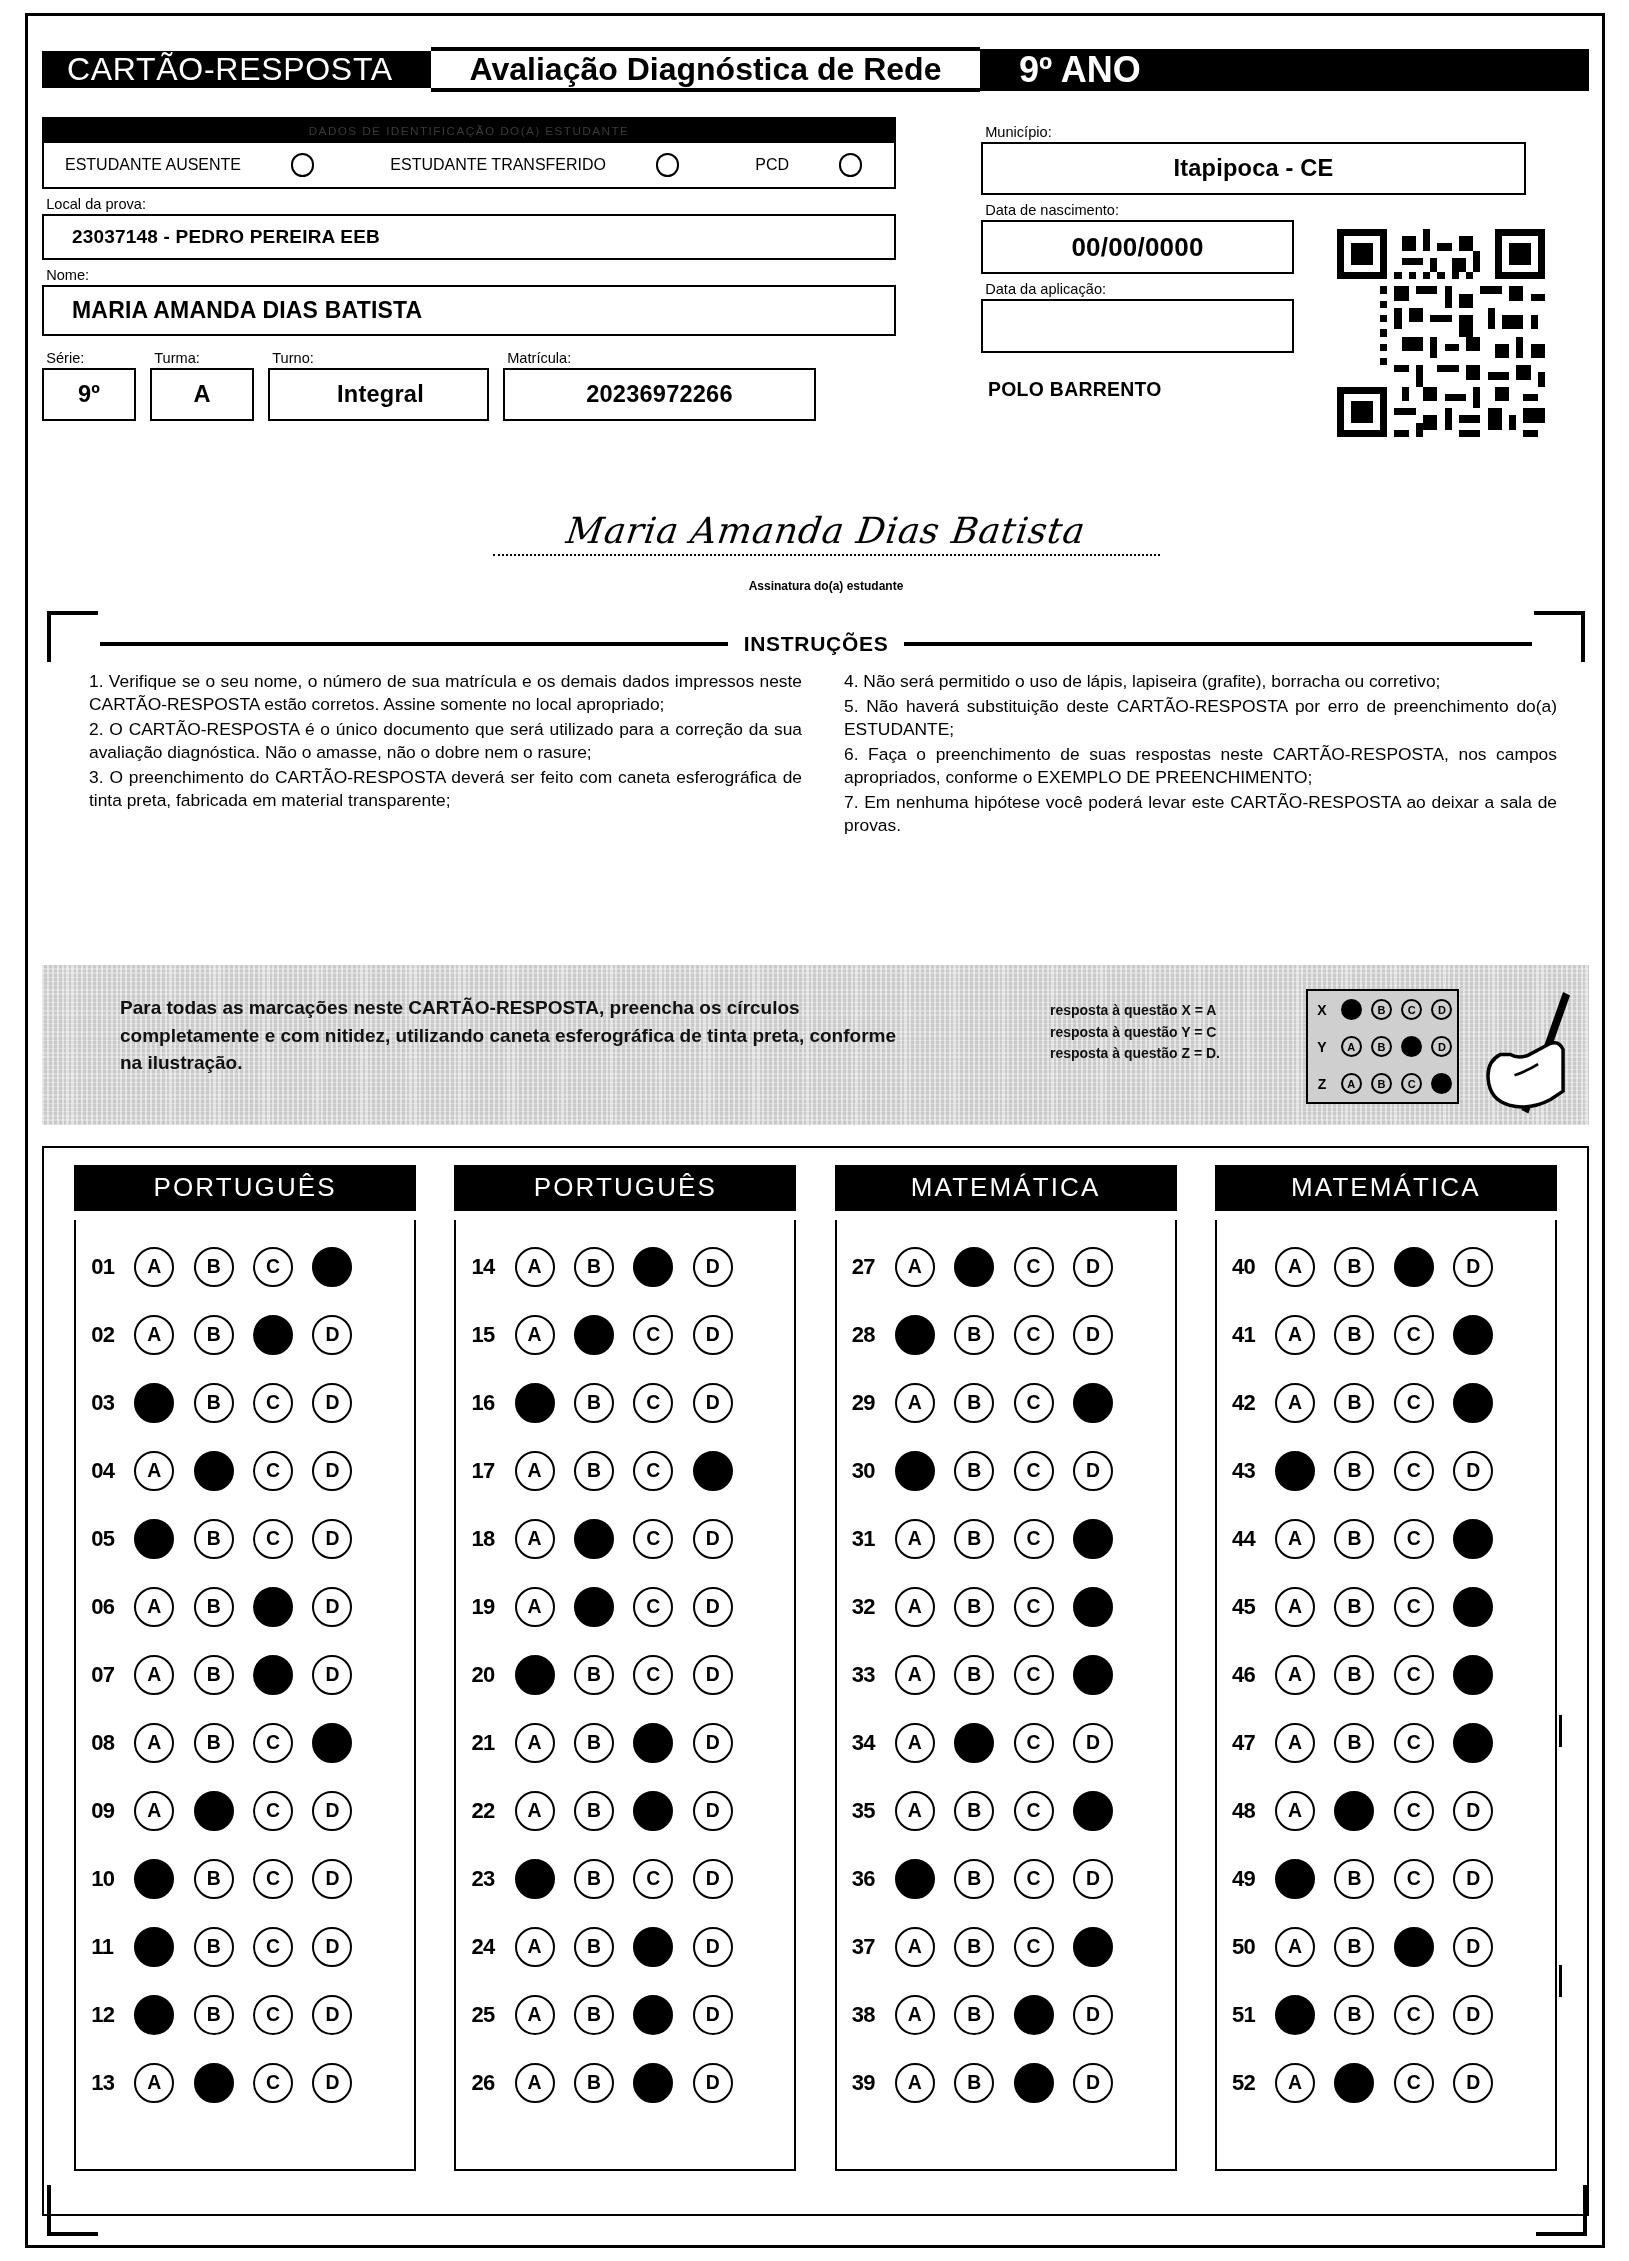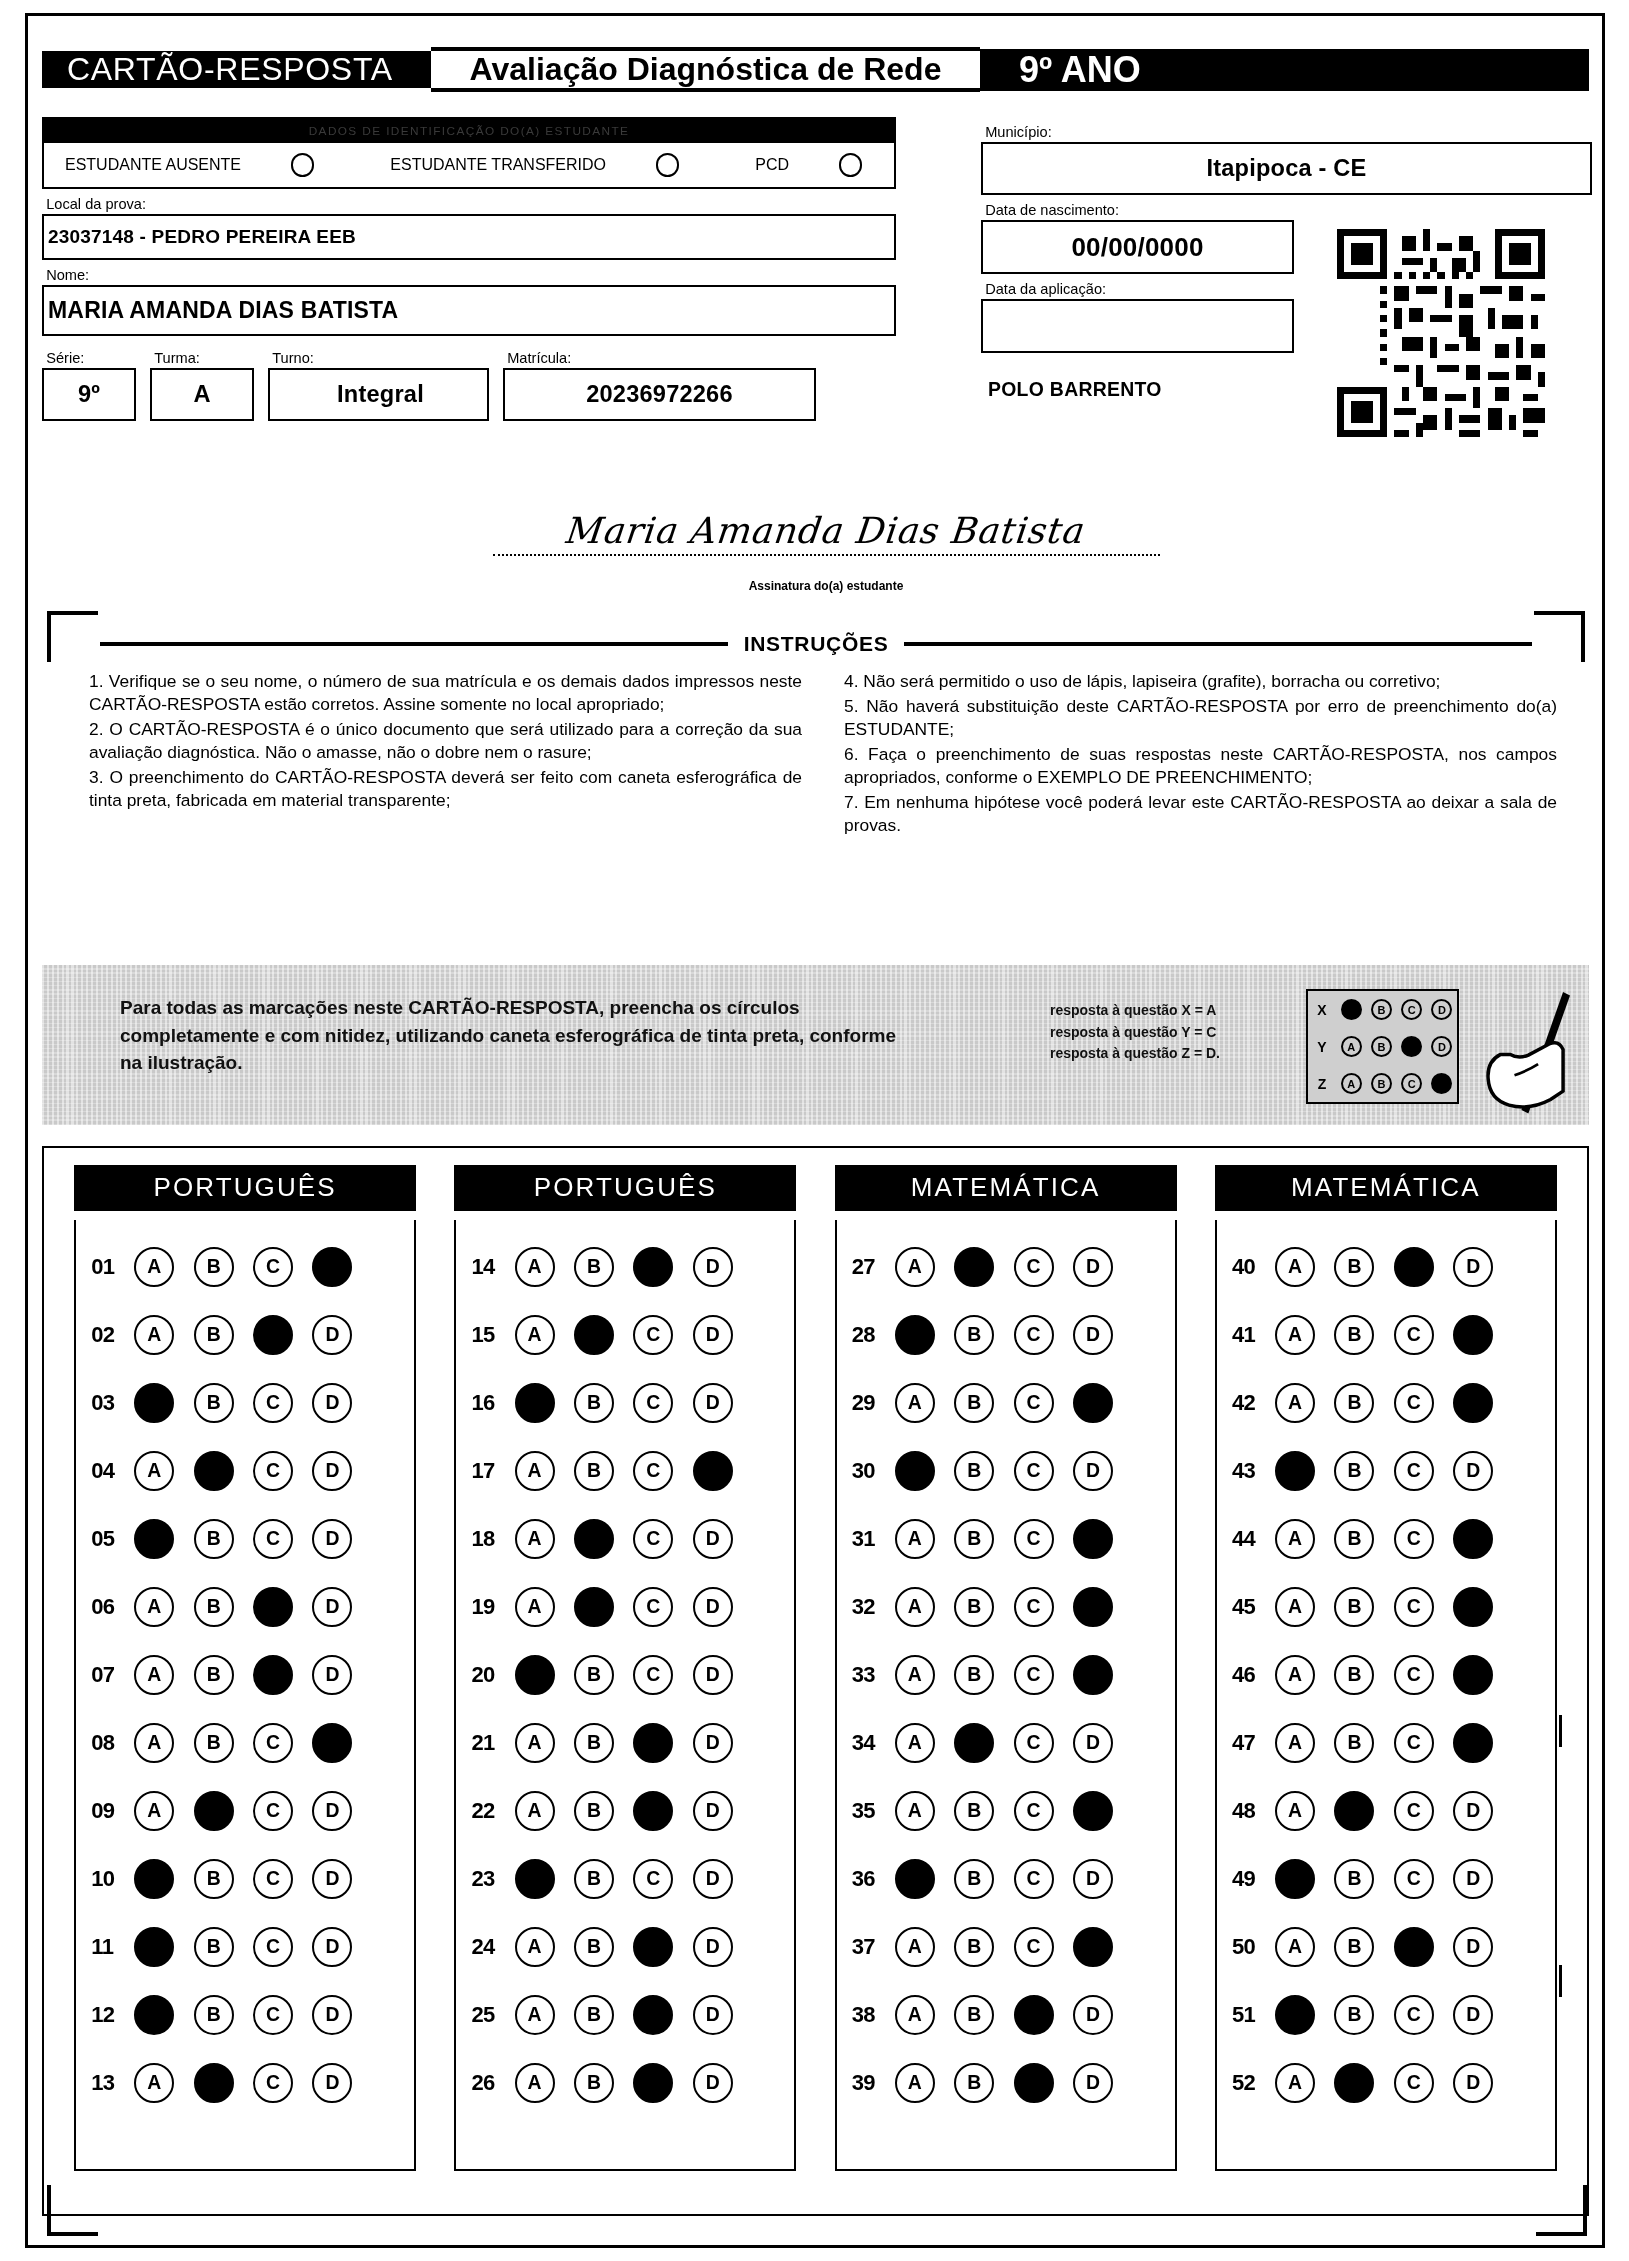--- a/index.html
+++ b/index.html
@@ -136,21 +136,21 @@
   .fld-label {
     font-size: 14.6px;
     margin: 7px 0 2.1px 4.2px;
     font-weight: normal;
   }
   .fld-box {
     border: 2.1px solid #000;
     box-sizing: border-box;
     display: flex;
     align-items: center;
-    padding-left: 4px;
+    padding-left: 28px;
     font-size: 19px;
     font-weight: bold;
     letter-spacing: 0.2px;
   }
   .fld-local { width: 854px; height: 46px; }
   .fld-nome  { width: 854px; height: 51px; font-size: 23px; }
 
   .row-bottom {
     display: flex;
     align-items: flex-end;
@@ -161,21 +161,21 @@
   .fld-turma { width: 104px; height: 53px; justify-content: center; padding-left: 0; font-size: 23.6px; }
   .fld-turno { width: 221px; height: 53px; justify-content: center; padding-left: 4px; font-size: 23.6px; }
   .fld-matricula { width: 313px; height: 53px; justify-content: center; padding-left: 0; font-size: 23.6px; }
 
   .id-right {
     position: absolute;
     left: 939px;
     top: 0;
     width: 611px;
   }
-  .fld-municipio { width: 611px; height: 53px; justify-content: center; padding-left: 0; font-size: 23.6px; }
+  .fld-municipio { width: 545px; height: 53px; justify-content: center; padding-left: 0; font-size: 23.6px; }
   .fld-nasc { width: 313px; height: 54px; justify-content: center; padding-left: 0; font-size: 26px; }
   .fld-aplic { width: 313px; height: 54px; }
   .polo {
     font-size: 19.4px;
     font-weight: bold;
     margin-top: 25px;
     margin-left: 7px;
     letter-spacing: 0.3px;
   }
 

